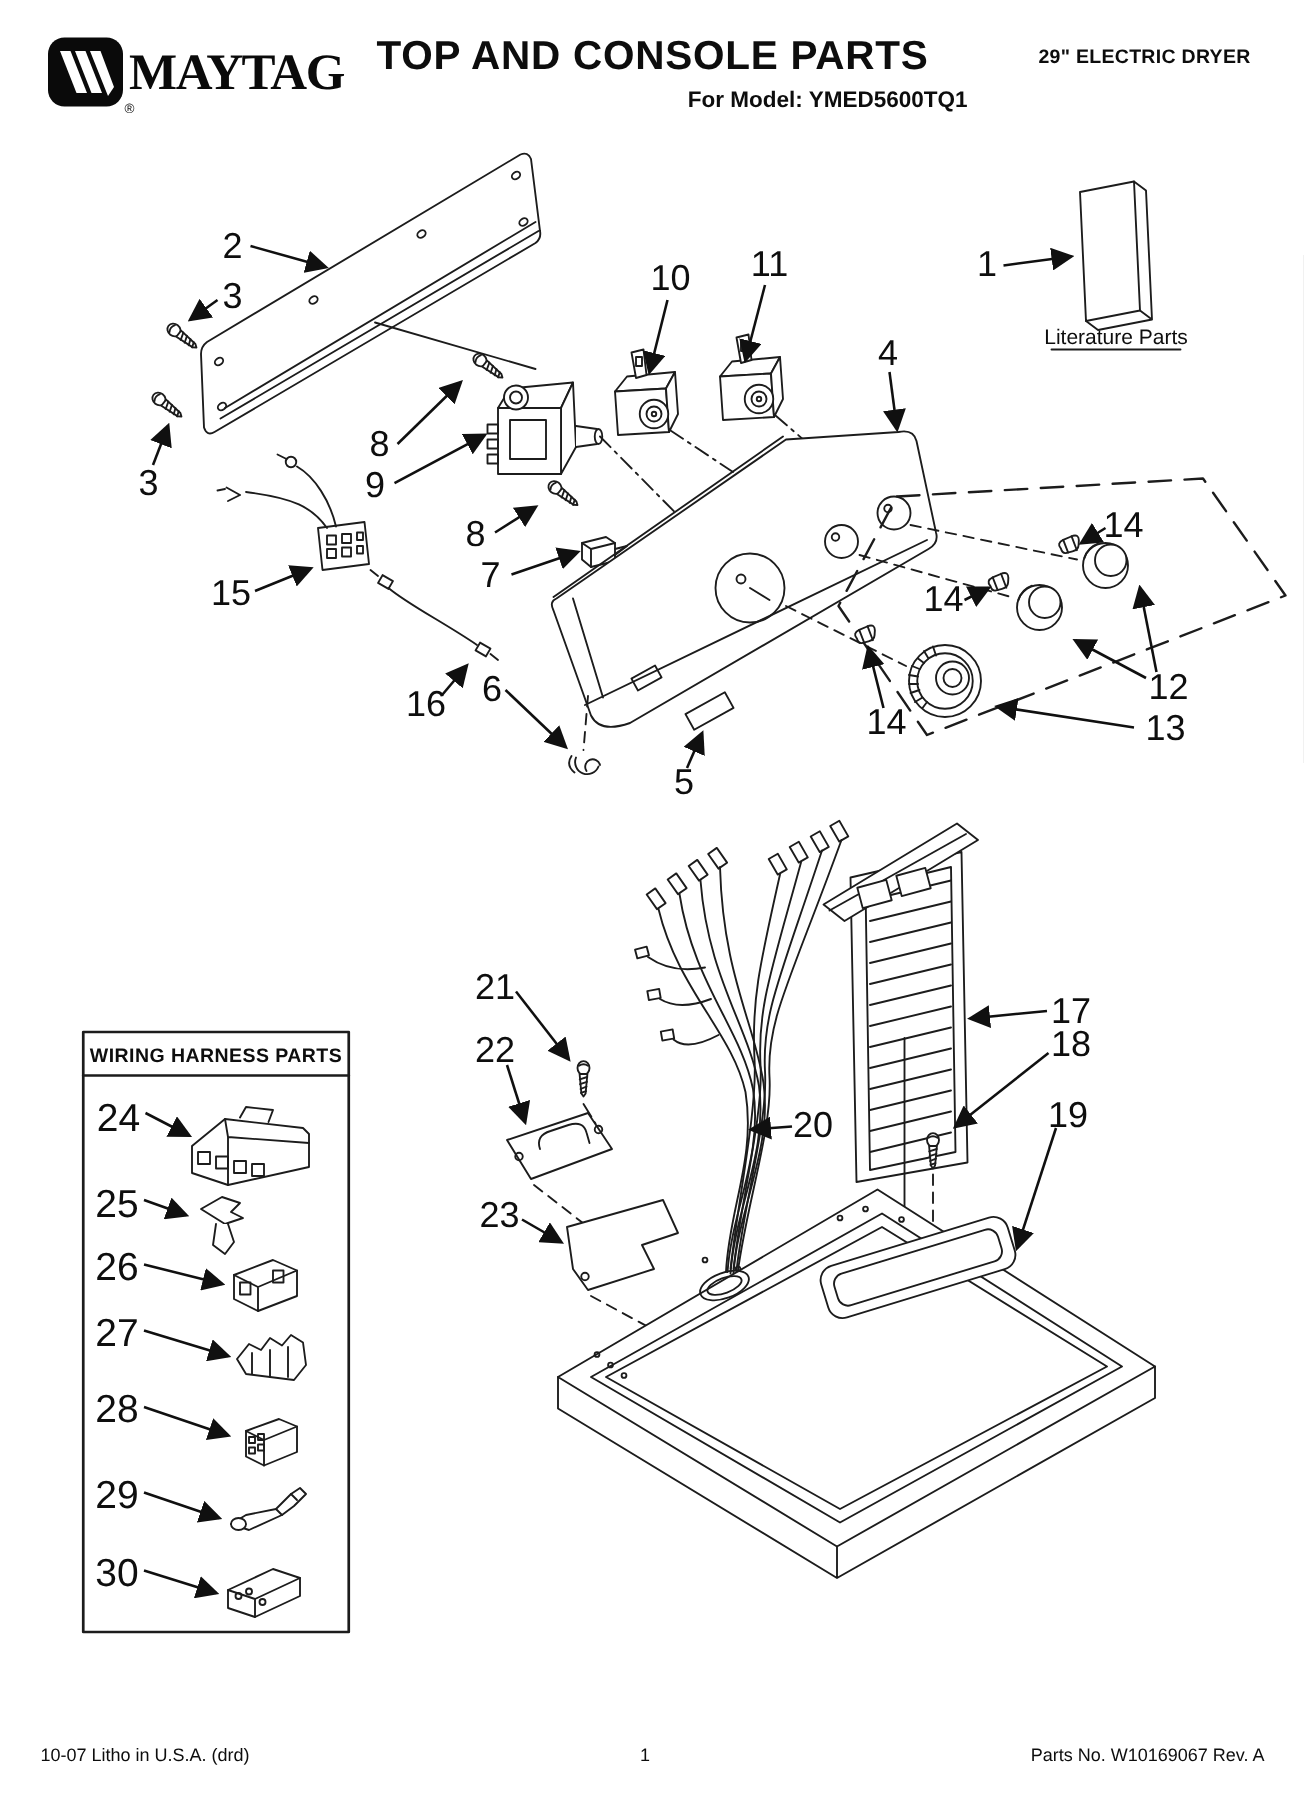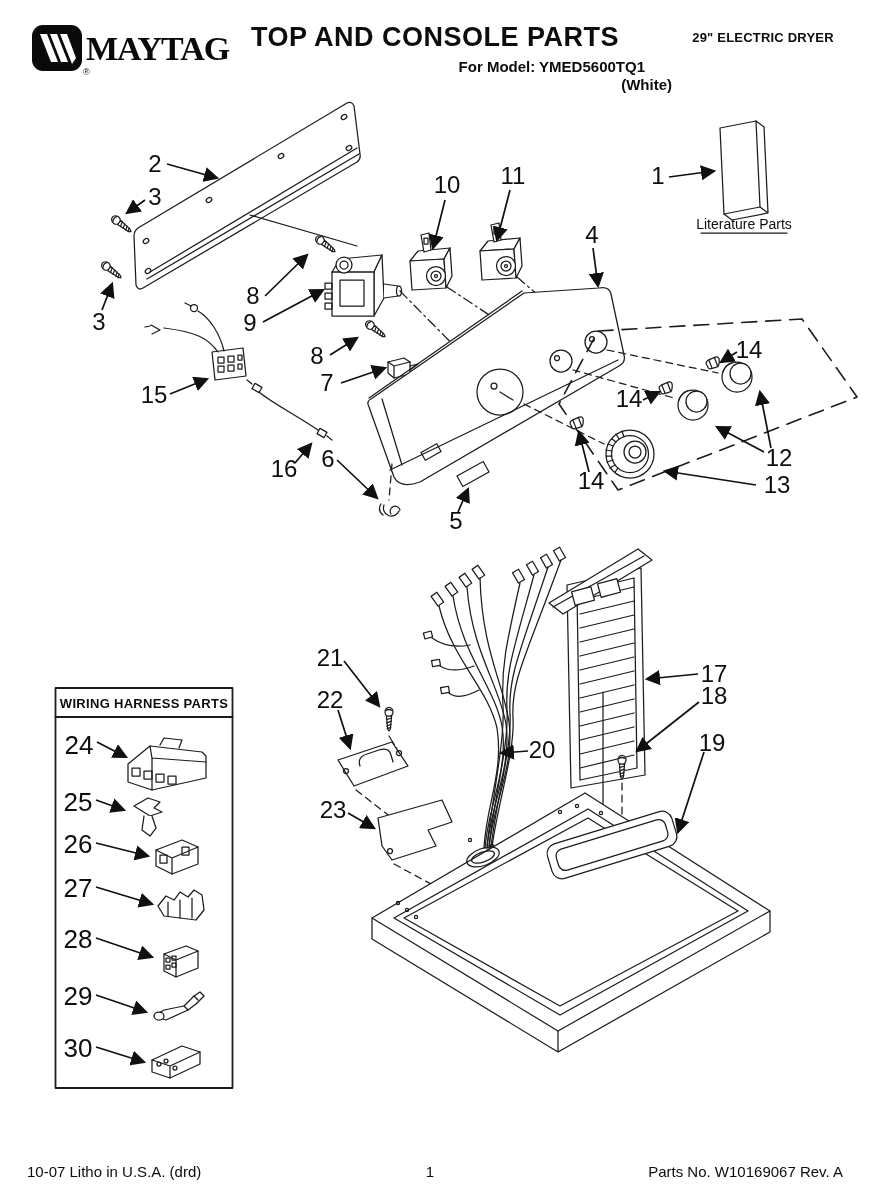--- a/index.html
+++ b/index.html
@@ -6,21 +6,21 @@
   .page{position:relative;width:869px;height:1200px;background:#ffffff;overflow:hidden;
         font-family:"Liberation Sans",sans-serif;color:#0d0d0d;}
   .abs{position:absolute;}
   
   .brand-word{font-family:"Liberation Serif",serif;font-weight:bold;font-size:34px;
               letter-spacing:-1px;color:#0a0a0a;}
   .doc-title{font-weight:bold;font-size:27px;letter-spacing:.5px;text-align:center;}
   .doc-sub{font-weight:bold;font-size:15px;text-align:right;}
   .doc-type{font-weight:bold;font-size:13px;text-align:center;letter-spacing:.2px;}
   
-  .foot{font-size:15px;}
+  .foot{font-size:12px;}
   
   svg text{font-family:"Liberation Sans",sans-serif;fill:#0e0e0e;stroke:none;}
   .num{font-size:24px;text-anchor:middle;}
   .numlg{font-size:26px;text-anchor:middle;}
   .litlabel{font-size:14px;text-anchor:middle;}
   .boxtitle{font-size:13px;font-weight:bold;text-anchor:middle;letter-spacing:.3px;}
   .art{stroke:#1c1c1c;fill:none;stroke-width:1.25;stroke-linecap:round;stroke-linejoin:round;}
   .ldr{stroke:#101010;stroke-width:1.7;fill:none;}
   .dd{stroke-dasharray:10 4 2 4;}
   .dsh{stroke-dasharray:7 5;}
@@ -39,21 +39,20 @@
         <path d="M19,10 L26,10 L37,38 L30,38 Z"></path>
         <path d="M29,10 L36,10 L45,34 L41,40 Z"></path>
       </g>
       <text x="52" y="51" font-size="9" fill="#0a0a0a">®</text>
     </svg>
   </div>
   <div class="abs doc-title" style="left:225px;top:22px;width:420px;">TOP AND CONSOLE PARTS</div>
 
   <div class="abs brand-word" style="left:86px;top:30px;">MAYTAG</div>
   <div class="abs doc-sub" style="left:225px;top:58px;width:420px;">For Model: YMED5600TQ1</div>
-  <div class="abs doc-sub" style="left:252px;top:76px;width:420px;">(White)</div>
   <div class="abs doc-type" style="left:668px;top:30px;width:190px;">29" ELECTRIC DRYER</div>
 
   <svg class="abs" style="left:0;top:0;" width="869" height="1200" viewBox="0 0 869 1200">
     <defs>
       <marker id="ah" viewBox="0 0 10 10" refX="8.5" refY="5" markerWidth="9" markerHeight="9" orient="auto-start-reverse">
         <path d="M0,0 L10,5 L0,10 Z" fill="#101010"></path>
       </marker>
       <g id="screw">
         <ellipse cx="0" cy="0" rx="4.6" ry="4" fill="#fff"></ellipse>
         <path d="M-1.5,-3 Q-3.5,0 -1.5,3" fill="none"></path>

